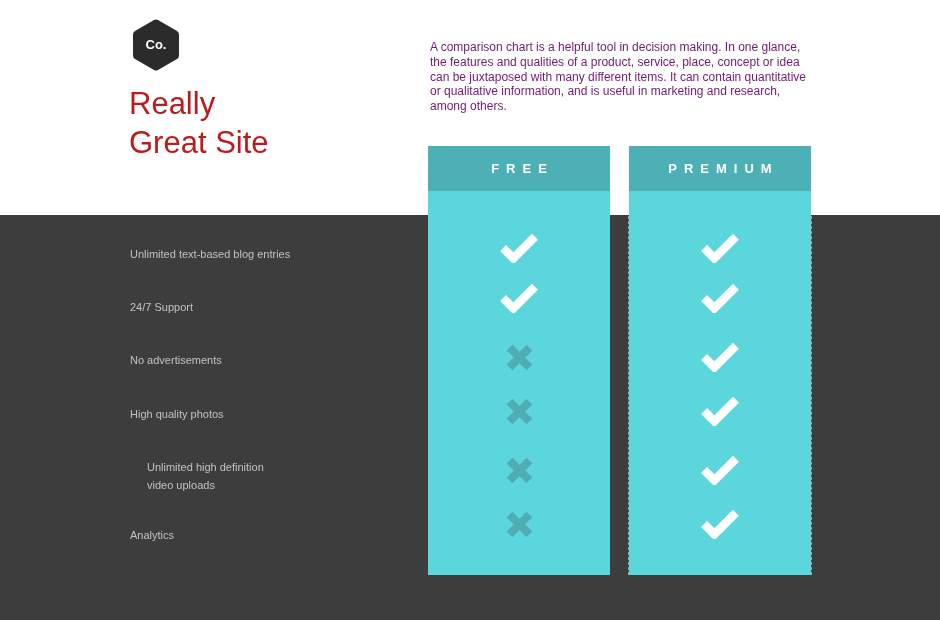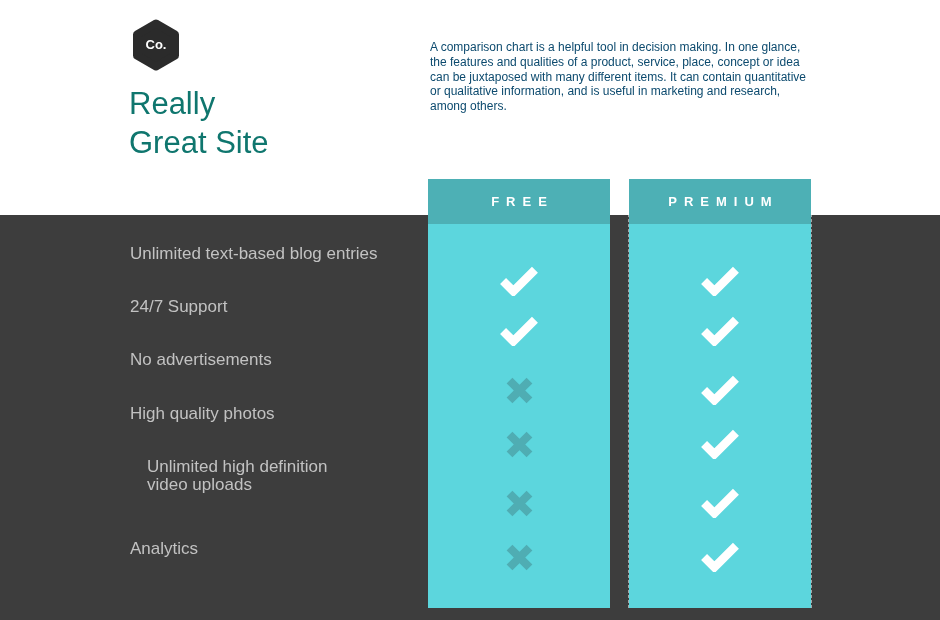--- a/index.html
+++ b/index.html
@@ -13,31 +13,31 @@
 
   
   .logo { position:absolute; left:130px; top:19px; width:52px; height:52px; }
   .logo svg { display:block; width:52px; height:52px; }
   .logo-text { position:absolute; left:0; top:0; width:52px; height:50px;
                display:flex; align-items:center; justify-content:center;
                color:#ffffff; font-weight:700; font-size:13px; }
 
   
   .title { position:absolute; left:129px; top:84px; width:220px;
-           font-size:31px; line-height:39px; color:#0f766e; font-weight:300;
+           font-size:31px; line-height:39px; color:#b91c1c; font-weight:300;
            white-space:pre-line; }
   .subtitle { position:absolute; left:130px; top:172px;
               font-size:14px; font-weight:700; letter-spacing:3.5px; color:#3f3f3f; }
 
   
   .intro { position:absolute; left:430px; top:40px; width:380px;
-           font-size:12px; line-height:14.8px; color:#0c4a6e; }
+           font-size:12px; line-height:14.8px; color:#701a75; }
 
   
-  .column { position:absolute; top:146px; height:429px;margin-top:33px; }
+  .column { position:absolute; top:146px; height:429px; }
   .col-free { left:428px; width:182px; }
   .col-premium { left:628px; width:184px;
                  border-left:1px dashed rgba(255,255,255,.55);
                  border-right:1px dashed rgba(255,255,255,.55); }
   .col-header { height:45px; background:var(--header-teal,#4db0b5);
                 color:#ffffff; display:flex; align-items:center; justify-content:center;
                 font-size:13px; font-weight:700; letter-spacing:7px; padding-left:7px; }
   .col-body { position:relative; height:384px; background:var(--body-teal,#5cd6dd); }
 
   .mark { position:absolute; left:50%; transform:translateX(-50%);
@@ -49,27 +49,27 @@
   .mark-x svg { width:29px; height:29px; }
   .mark:nth-child(1) { top:37px; }
   .mark:nth-child(2) { top:87px; }
   .mark:nth-child(3) { top:146px; }
   .mark:nth-child(4) { top:200px; }
   .mark:nth-child(5) { top:259px; }
   .mark:nth-child(6) { top:313px; }
 
   
   .feature { position:absolute; left:130px; width:260px;
-             color:#c2c2c2; font-size:17px; line-height:18px; white-space:pre-line; }
+             color:#c2c2c2; font-size:11px; line-height:18px; white-space:pre-line; }
   .feature-0 { top:245px; }
   .feature-1 { top:298px; }
   .feature-2 { top:351px; }
   .feature-3 { top:405px; }
   .feature-4 { top:458px;margin-left:17px; }
-  .feature-5 { top:540px; }
+  .feature-5 { top:526px; }
 </style>
 </head>
 <body>
 
 <div class="canvas">
 
   <div class="bottom-band"></div>
 
   <div class="logo">
     <svg viewBox="0 0 52 52">

